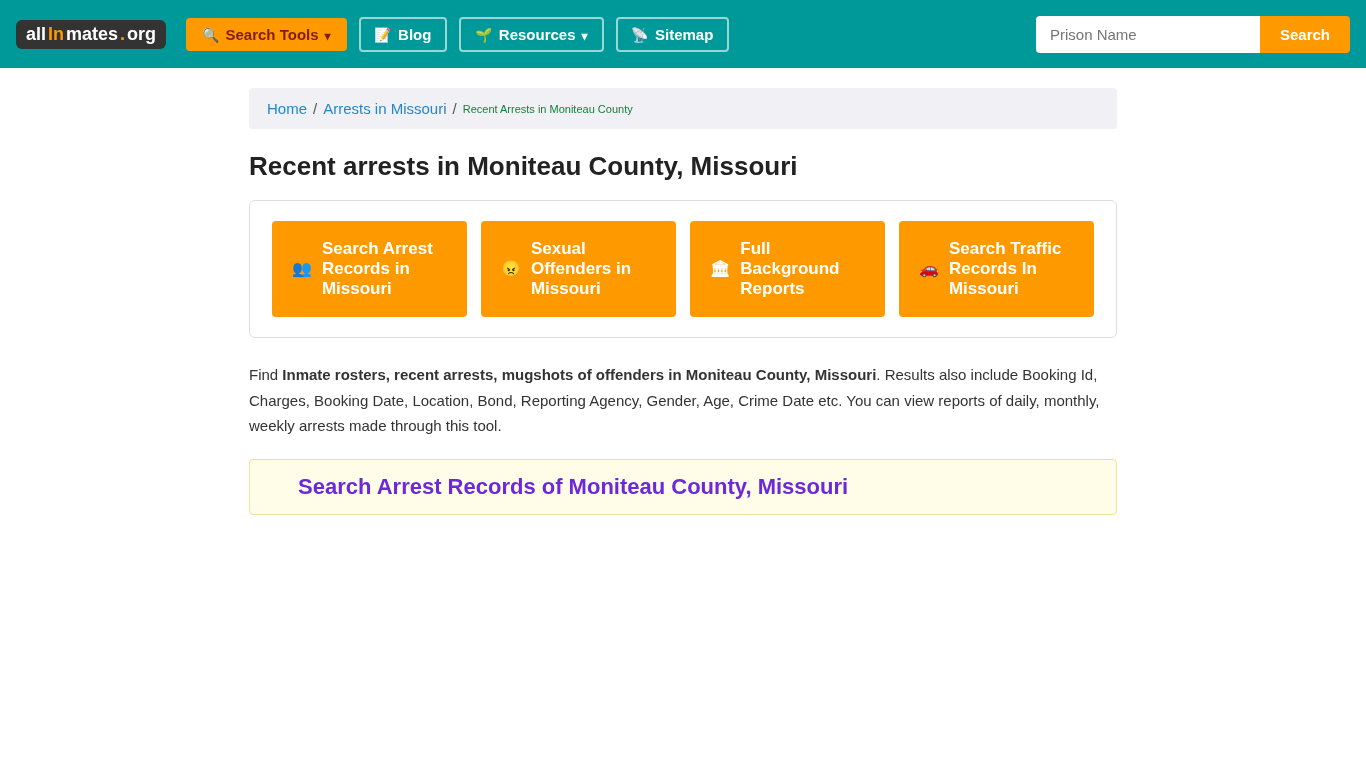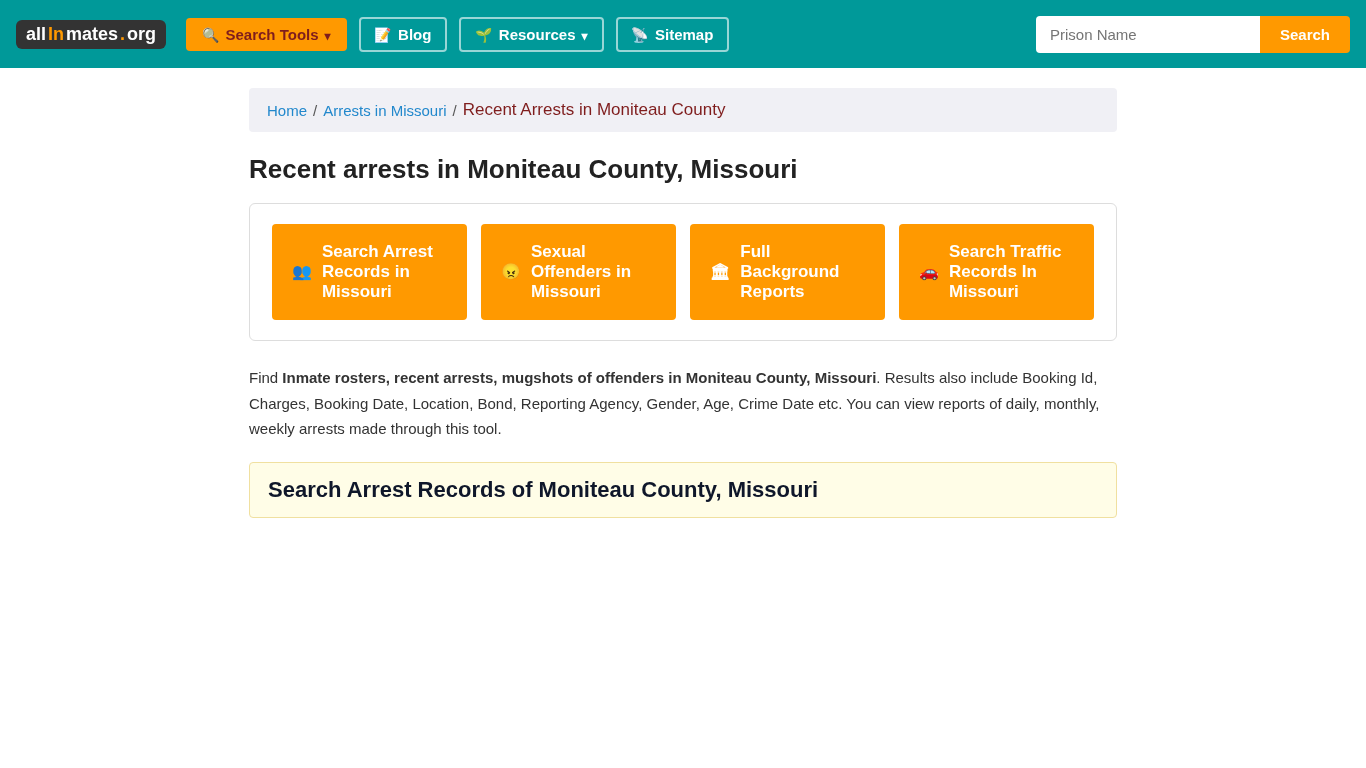--- a/index.html
+++ b/index.html
@@ -106,21 +106,21 @@
       gap: 6px;
       flex-wrap: wrap;
     }
     .breadcrumb-link {
       color: #2288cc;
       text-decoration: none;
       font-size: 15px;
       cursor: pointer;
     }
     .breadcrumb-sep { color: #555; font-size: 15px; }
-    .breadcrumb-current { color: #7f1d1d; font-size: 17px; }
+    .breadcrumb-current { color: #15803d; font-size: 11px; }
 
     
     .page-title {
       font-size: 26px;
       font-weight: bold;
       color: #222;
       margin-bottom: 18px;
     }
 
     
@@ -163,21 +163,22 @@
     .section-title-box {
       background: #fffde7;
       border: 1px solid #f0e0a0;
       border-radius: 4px;
       padding: 14px 18px;
       margin-bottom: 0;
     }
     .section-title-text {
       font-size: 22px;
       font-weight: bold;
-      color: #0f172a;
+      color: #6d28d9;
+      margin-left: 30px;
     }
 
     
     .icon-people::before { content: '👥'; font-size: 16px; }
     .icon-angry::before { content: '😠'; font-size: 16px; }
     .icon-building::before { content: '🏛'; font-size: 16px; }
     .icon-car::before { content: '🚗'; font-size: 16px; }
     .icon-search-nav::before { content: '🔍'; font-size: 14px; }
     .icon-blog::before { content: '📝'; font-size: 14px; }
     .icon-resources::before { content: '🌱'; font-size: 14px; }

